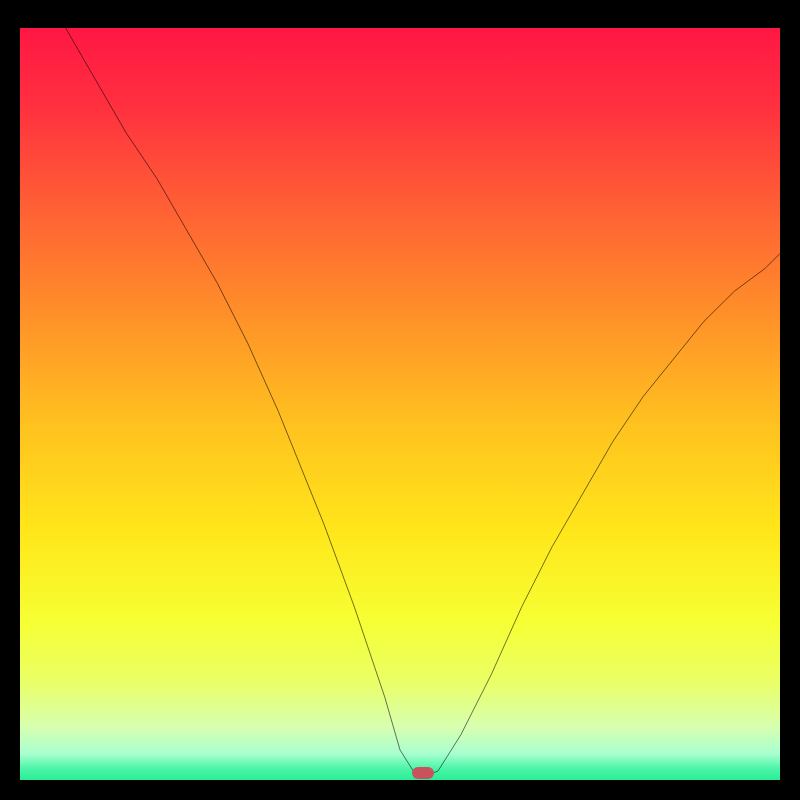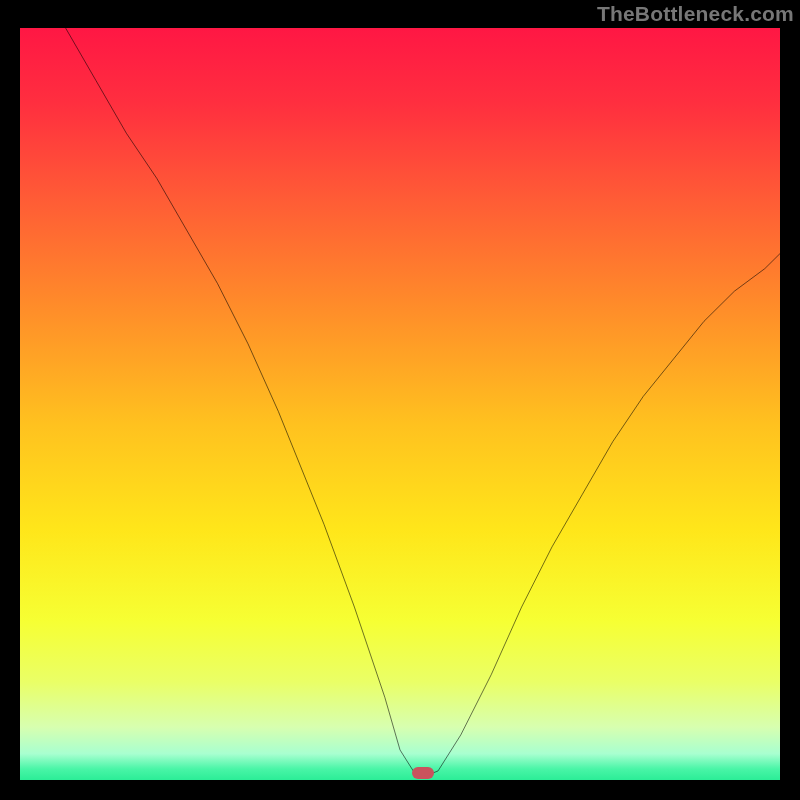--- a/index.html
+++ b/index.html
@@ -52,21 +52,20 @@
     height: 12px;
     border-radius: 6px;
     transform: translate(-50%, -50%);
   }
 </style>
 </head>
 <body>
 
 <div class="stage">
 
-  <div class="attribution">TheBottleneck.com</div>
 
   <div class="plot">
     <svg class="gradient" viewBox="0 0 100 100" preserveAspectRatio="none">
       <defs>
         <linearGradient id="heat" x1="0" y1="0" x2="0" y2="1">
             <stop offset="0%" stop-color="#ff1744"></stop>
             <stop offset="10%" stop-color="#ff2f3f"></stop>
             <stop offset="22%" stop-color="#ff5a36"></stop>
             <stop offset="36%" stop-color="#ff8a2a"></stop>
             <stop offset="52%" stop-color="#ffc11f"></stop>

